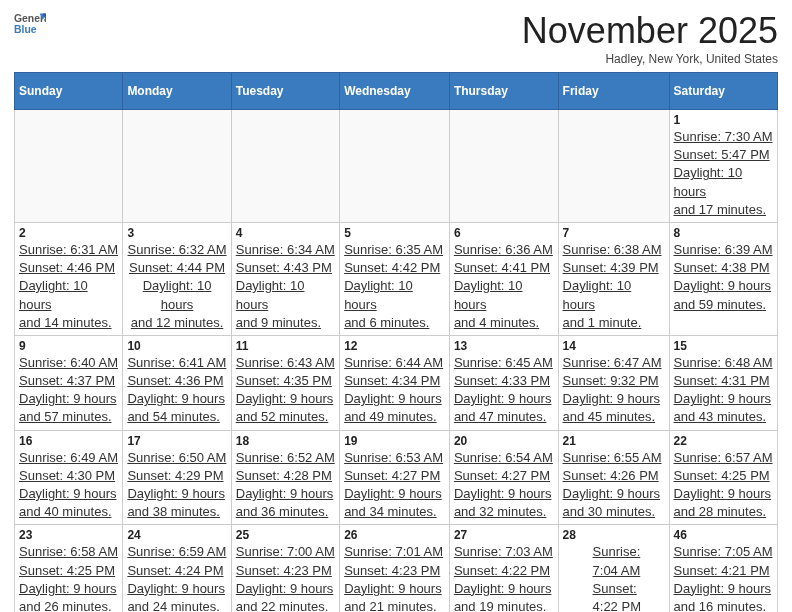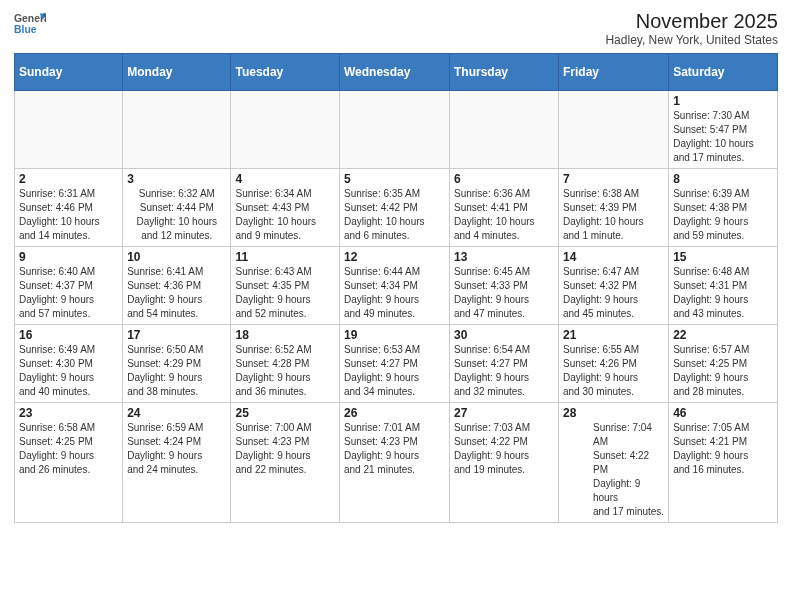--- a/index.html
+++ b/index.html
@@ -28,21 +28,21 @@
       gap: 4px;
     }
     .logo-icon {
       width: 32px;
       height: 28px;
     }
     .title-block {
       text-align: right;
     }
     .title-block h1 {
-      font-size: 20px;
+      font-size: 36px;
       font-weight: normal;
       color: #222;
     }
     .title-block h2 {
       font-size: 12px;
       font-weight: normal;
       color: #444;
     }
     .calendar {
       width: 100%;
@@ -73,23 +73,24 @@
       background: #f9f9f9;
     }
     .day-number {
       font-size: 12px;
       font-weight: bold;
       color: #222;
       display: block;
       margin-bottom: 1px;
     }
     .day-info {
-      font-size: 10px;
+      font-size: 13px;
       color: #333;
       line-height: 1.4;
+      text-decoration: underline;
     }
     .last-row td {
       height: 60px;
     }
   </style>
 </head>
 <body>
 
 <div class="page">
   <div class="header">
@@ -218,21 +219,21 @@
           <td>
             <span class="day-number">13</span>
             <div class="day-info" style="white-space: pre-line;">Sunrise: 6:45 AM
 Sunset: 4:33 PM
 Daylight: 9 hours
 and 47 minutes.</div>
           </td>
           <td>
             <span class="day-number">14</span>
             <div class="day-info" style="white-space: pre-line;">Sunrise: 6:47 AM
-Sunset: 4:32 PM
+Sunset: 9:32 PM
 Daylight: 9 hours
 and 45 minutes.</div>
           </td>
           <td>
             <span class="day-number">15</span>
             <div class="day-info" style="white-space: pre-line;">Sunrise: 6:48 AM
 Sunset: 4:31 PM
 Daylight: 9 hours
 and 43 minutes.</div>
           </td>
@@ -260,21 +261,21 @@
 and 36 minutes.</div>
           </td>
           <td>
             <span class="day-number">19</span>
             <div class="day-info" style="white-space: pre-line;">Sunrise: 6:53 AM
 Sunset: 4:27 PM
 Daylight: 9 hours
 and 34 minutes.</div>
           </td>
           <td>
-            <span class="day-number">30</span>
+            <span class="day-number">20</span>
             <div class="day-info" style="white-space: pre-line;">Sunrise: 6:54 AM
 Sunset: 4:27 PM
 Daylight: 9 hours
 and 32 minutes.</div>
           </td>
           <td>
             <span class="day-number">21</span>
             <div class="day-info" style="white-space: pre-line;">Sunrise: 6:55 AM
 Sunset: 4:26 PM
 Daylight: 9 hours

